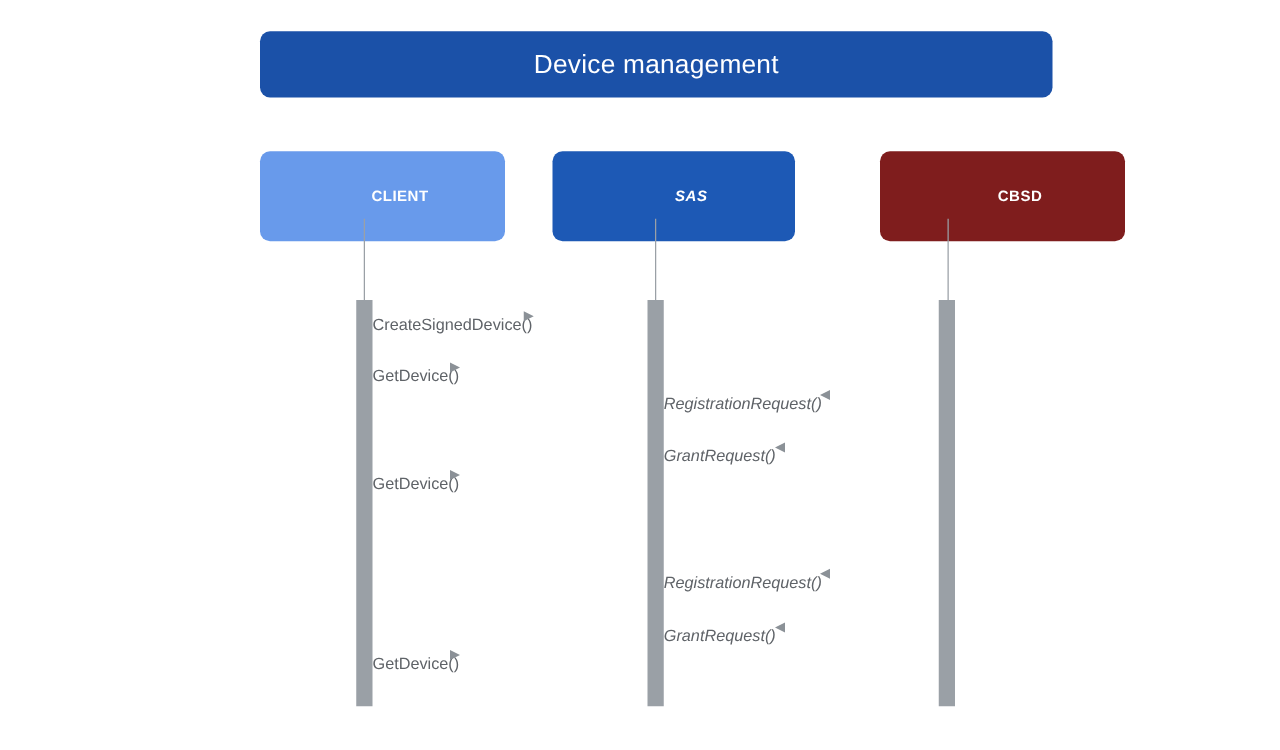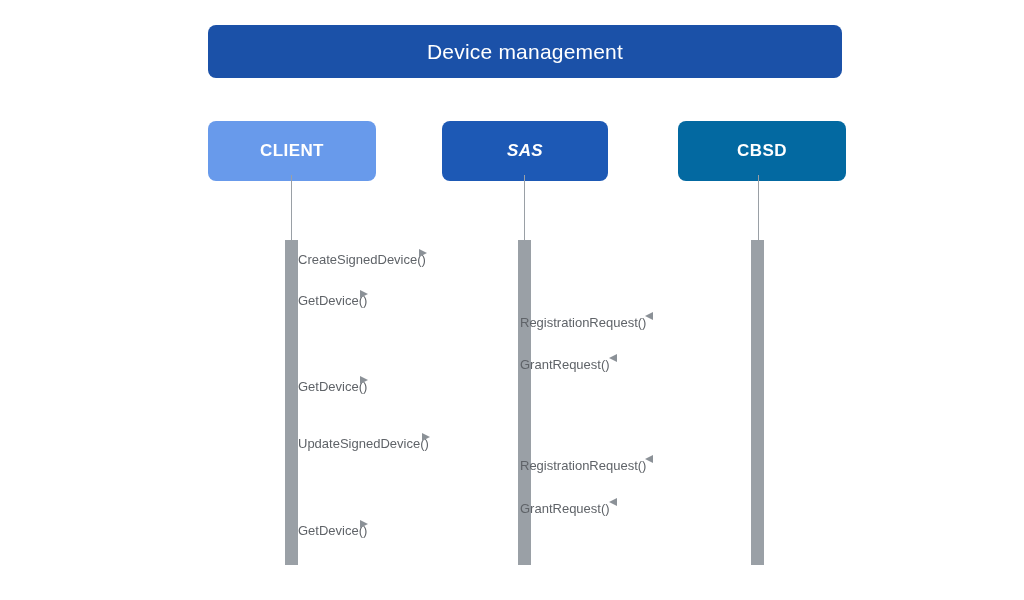--- a/index.html
+++ b/index.html
@@ -11,44 +11,44 @@
     overflow:hidden;
     margin-left:24px;
   }
   .title-banner{
     position:absolute;left:184px;top:25px;width:634px;height:53px;
     background:#1b51a8;border-radius:8px;
     display:flex;align-items:center;justify-content:center;
     color:#ffffff;font-size:21px;letter-spacing:.2px;
   }
   .actor{
-    position:absolute;top:121px;height:60px;border-radius:8px;
+    position:absolute;top:121px;height:72px;border-radius:8px;
     display:flex;align-items:center;justify-content:center;
-    color:#ffffff;font-size:17px;font-weight:bold;letter-spacing:.4px;
+    color:#ffffff;font-size:12px;font-weight:bold;letter-spacing:.4px;padding-left:28px;
   }
   .actor-client{left:184px;width:168px;background:#689aeb;}
   .actor-sas{left:418px;width:166px;background:#1d59b5;font-style:italic;}
-  .actor-cbsd{left:654px;width:168px;background:#0369a1;justify-content:center;}
+  .actor-cbsd{left:680px;width:168px;background:#7f1d1d;justify-content:center;}
   .lifeline{
     position:absolute;top:175px;height:65px;width:1px;background:#9aa0a6;
   }
   .lifeline-client{left:267px;}
   .lifeline-sas{left:500px;}
   .lifeline-cbsd{left:734px;}
   .activation{
     position:absolute;top:240px;height:325px;width:13px;background:#9aa0a6;
   }
   .activation-client{left:261px;}
   .activation-sas{left:494px;}
   .activation-cbsd{left:727px;}
   .msg{
     position:absolute;display:flex;flex-direction:row;width:220px;
   }
   .msg-to-sas-from-client{left:274px;}
-  .msg-to-sas-from-cbsd{left:496px;}
+  .msg-to-sas-from-cbsd{left:507px;font-style:italic;}
   .msg .label{
     text-align:center;color:#5f6368;font-size:13px;line-height:16px;
     margin-bottom:3px;white-space:nowrap;
   }
   .msg .line{
     position:relative;height:2px;background:#b2b6ba;
   }
   .msg .head{
     position:absolute;width:0;height:0;top:-3px;
     border-top:4px solid transparent;border-bottom:4px solid transparent;
@@ -111,26 +111,20 @@
       </div>
   </div>
 
   <div class="msg msg-to-sas-from-client dir-right" style="top:379px">
     <div class="label">GetDevice()</div>
     <div class="line">
         <span class="head"></span>
       </div>
   </div>
 
-  <div class="msg msg-to-sas-from-client dir-right" style="top:436px">
-    <div class="label">UpdateSignedDevice()</div>
-    <div class="line">
-        <span class="head"></span>
-      </div>
-  </div>
 
   <div class="msg msg-to-sas-from-cbsd dir-left" style="top:458px">
     <div class="label">RegistrationRequest()</div>
     <div class="line">
         <span class="head"></span>
       </div>
   </div>
 
   <div class="msg msg-to-sas-from-cbsd dir-left" style="top:501px">
     <div class="label">GrantRequest()</div>

